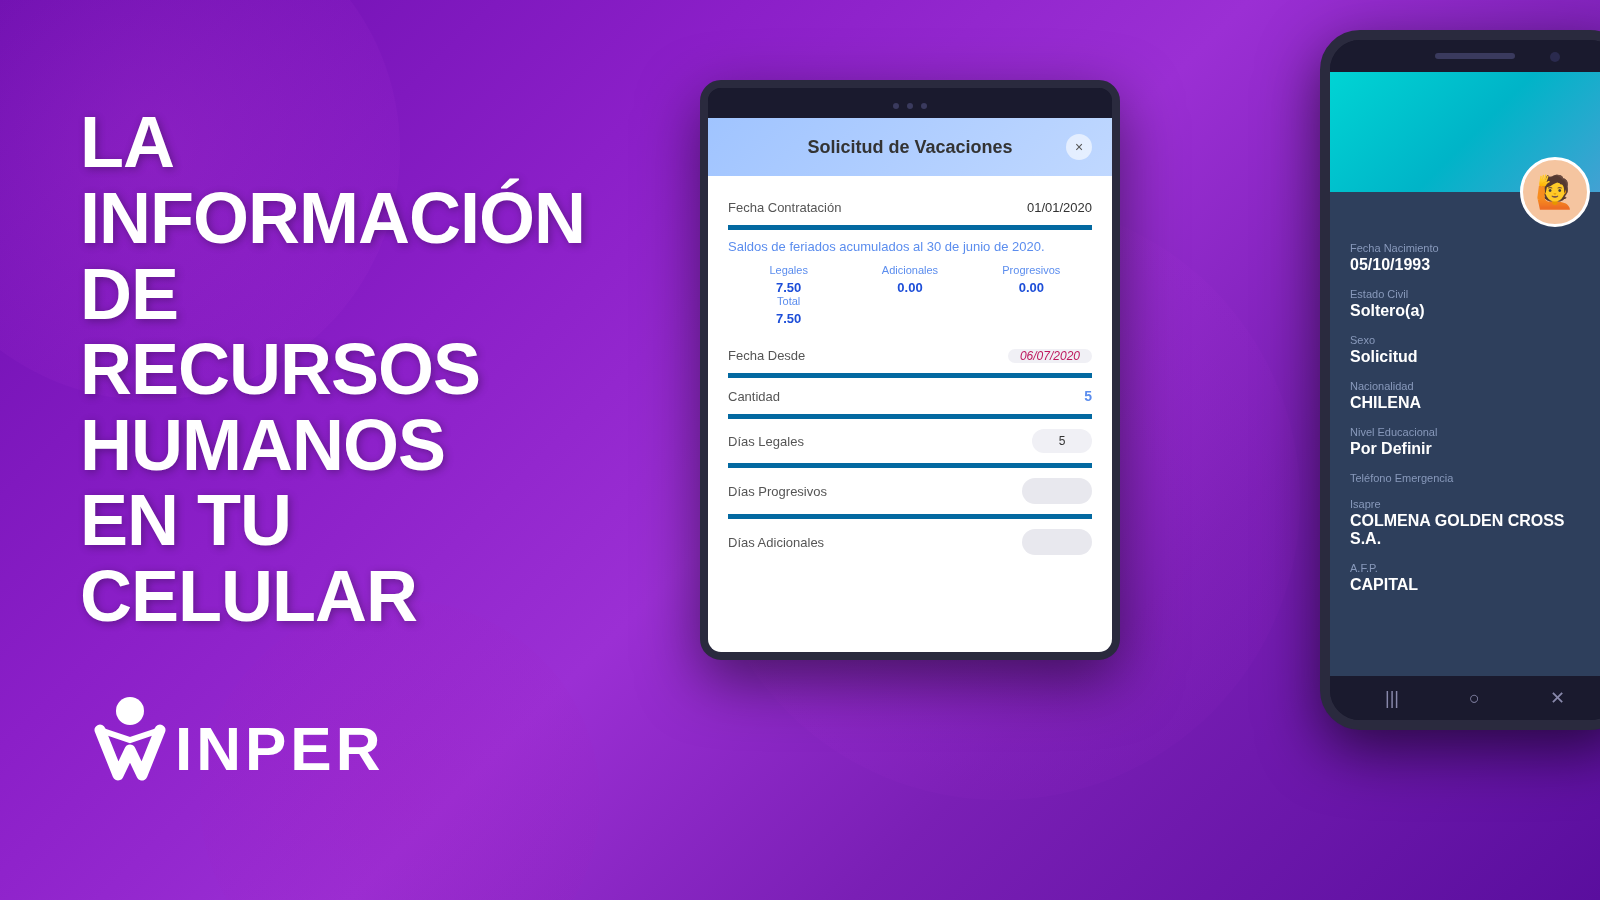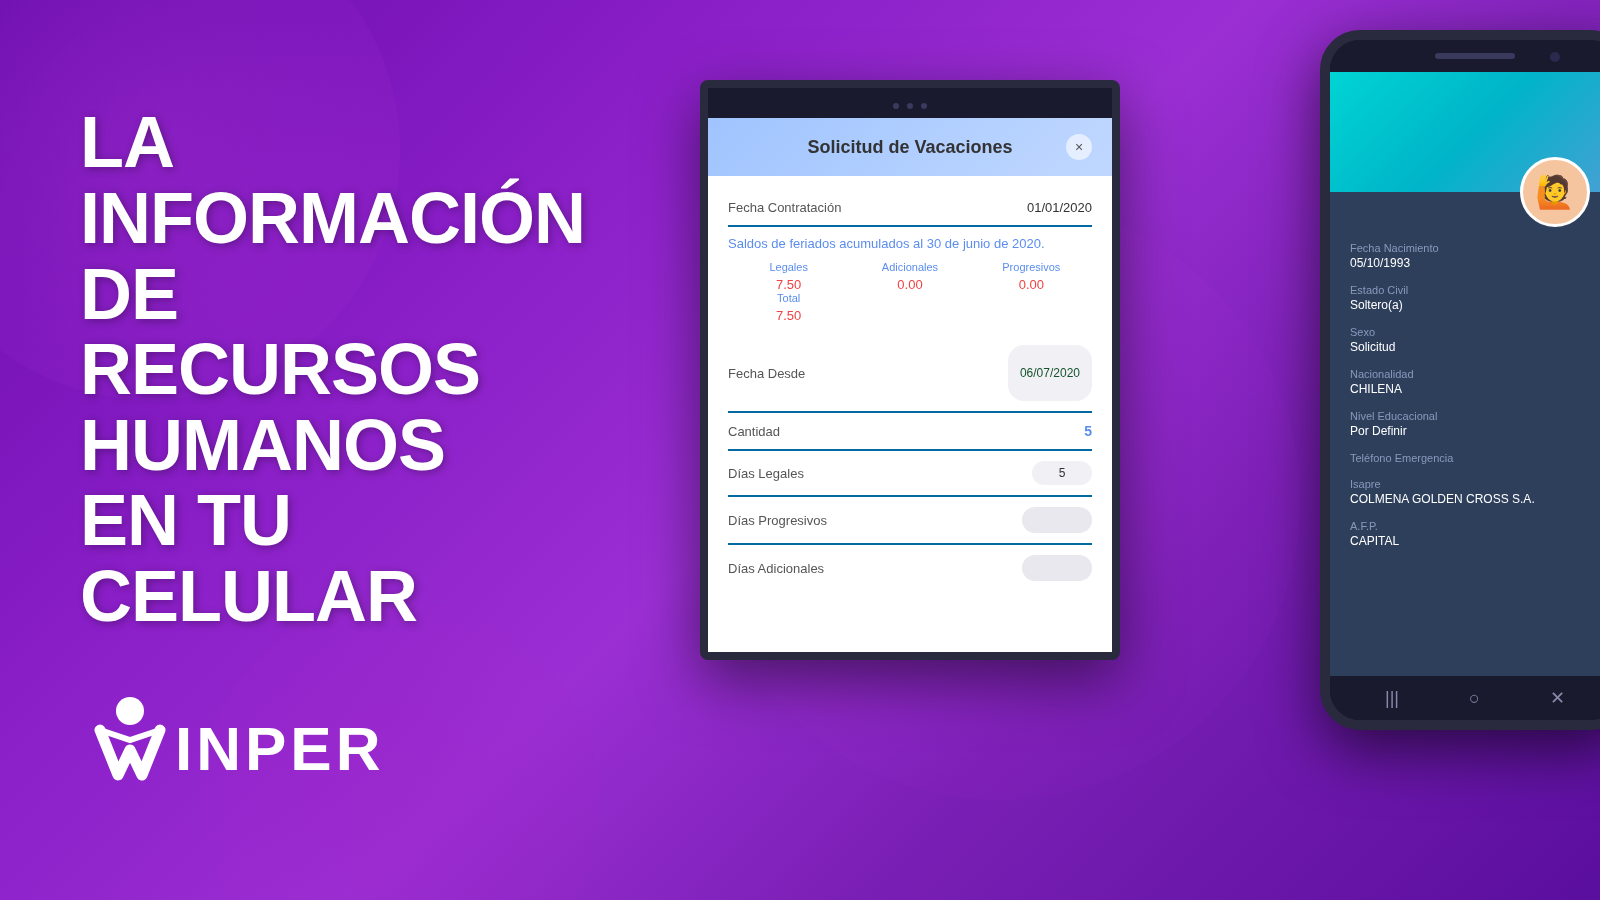--- a/index.html
+++ b/index.html
@@ -83,21 +83,21 @@
     }
 
     
     .tablet-device {
       position: absolute;
       top: 80px;
       left: 0px;
       width: 420px;
       height: 580px;
       background: #1a1a2e;
-      border-radius: 8px;
+      border-radius: 21px;
       border: 8px solid #2a2a3e;
       box-shadow: 0 20px 60px rgba(0,0,0,0.5);
       overflow: hidden;
       z-index: 20;
     }
 
     .tablet-top-bar {
       height: 30px;
       background: #1a1a2e;
       display: flex;
@@ -160,21 +160,21 @@
       flex: 1;
       padding: 14px 20px;
       overflow: hidden;
     }
 
     .modal-row {
       display: flex;
       justify-content: space-between;
       align-items: center;
       padding: 10px 0;
-      border-bottom: 2px solid #0369a1;
+      border-bottom: 5px solid #0369a1;
     }
 
     .modal-row:last-child {
       border-bottom: none;
     }
 
     .modal-label {
       font-size: 13px;
       color: #555;
     }
@@ -205,30 +205,31 @@
     }
 
     .balance-col-header {
       font-size: 11px;
       color: #5b8dee;
       margin-bottom: 4px;
     }
 
     .balance-col-value {
       font-size: 13px;
-      color: #ef4444;
-      font-weight: 400;
+      color: #1d4ed8;
+      font-weight: 700;
     }
 
     .date-badge {
       background: #f0f0f5;
       border-radius: 16px;
-      padding: 21px 12px;
+      padding: 0 12px;
       font-size: 12px;
-      color: #14532d;
+      color: #be185d;
+      font-style: italic;
     }
 
     .quantity-value {
       font-size: 14px;
       color: #5b8dee;
       font-weight: 600;
     }
 
     .input-field-mock {
       background: #f0f0f5;
@@ -332,23 +333,23 @@
       margin-bottom: 14px;
     }
 
     .info-label {
       font-size: 11px;
       color: #8899bb;
       margin-bottom: 2px;
     }
 
     .info-value {
-      font-size: 12px;
+      font-size: 16px;
       color: #ffffff;
-      font-weight: 400;
+      font-weight: 700;
     }
 
     .phone-bottom-nav {
       height: 44px;
       background: #1a1a2e;
       display: flex;
       align-items: center;
       justify-content: space-around;
       padding: 0 20px;
     }

